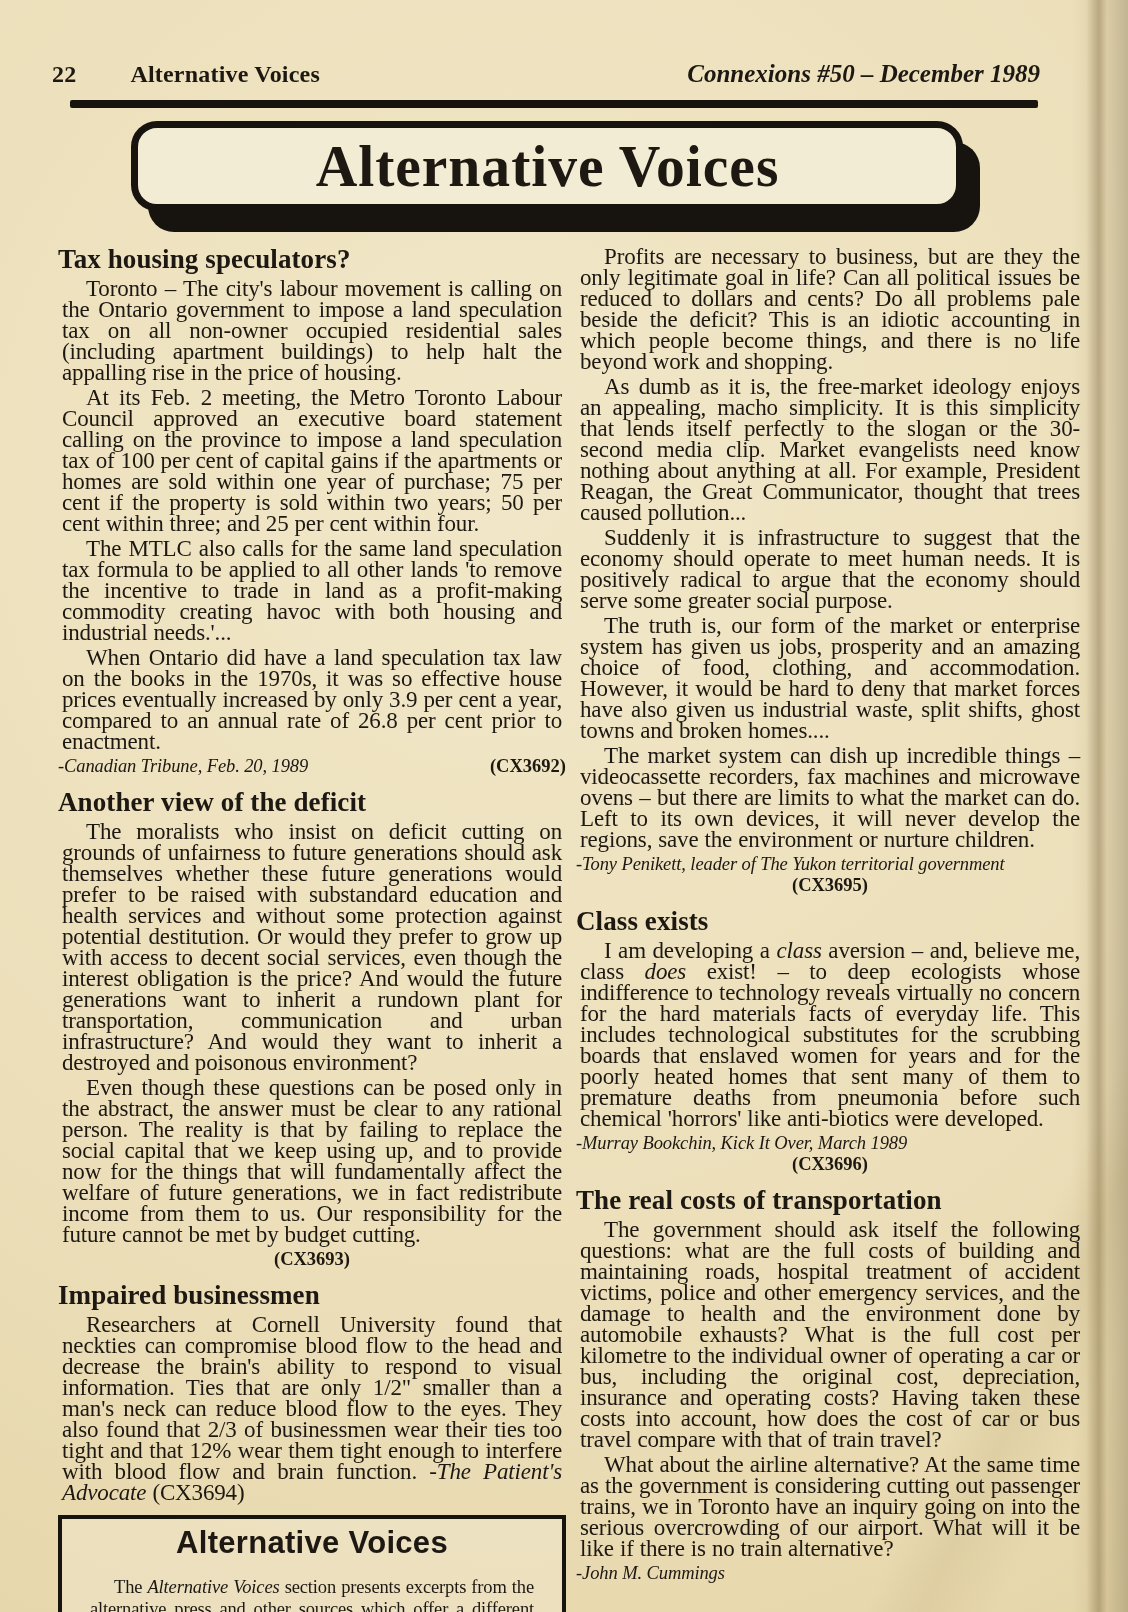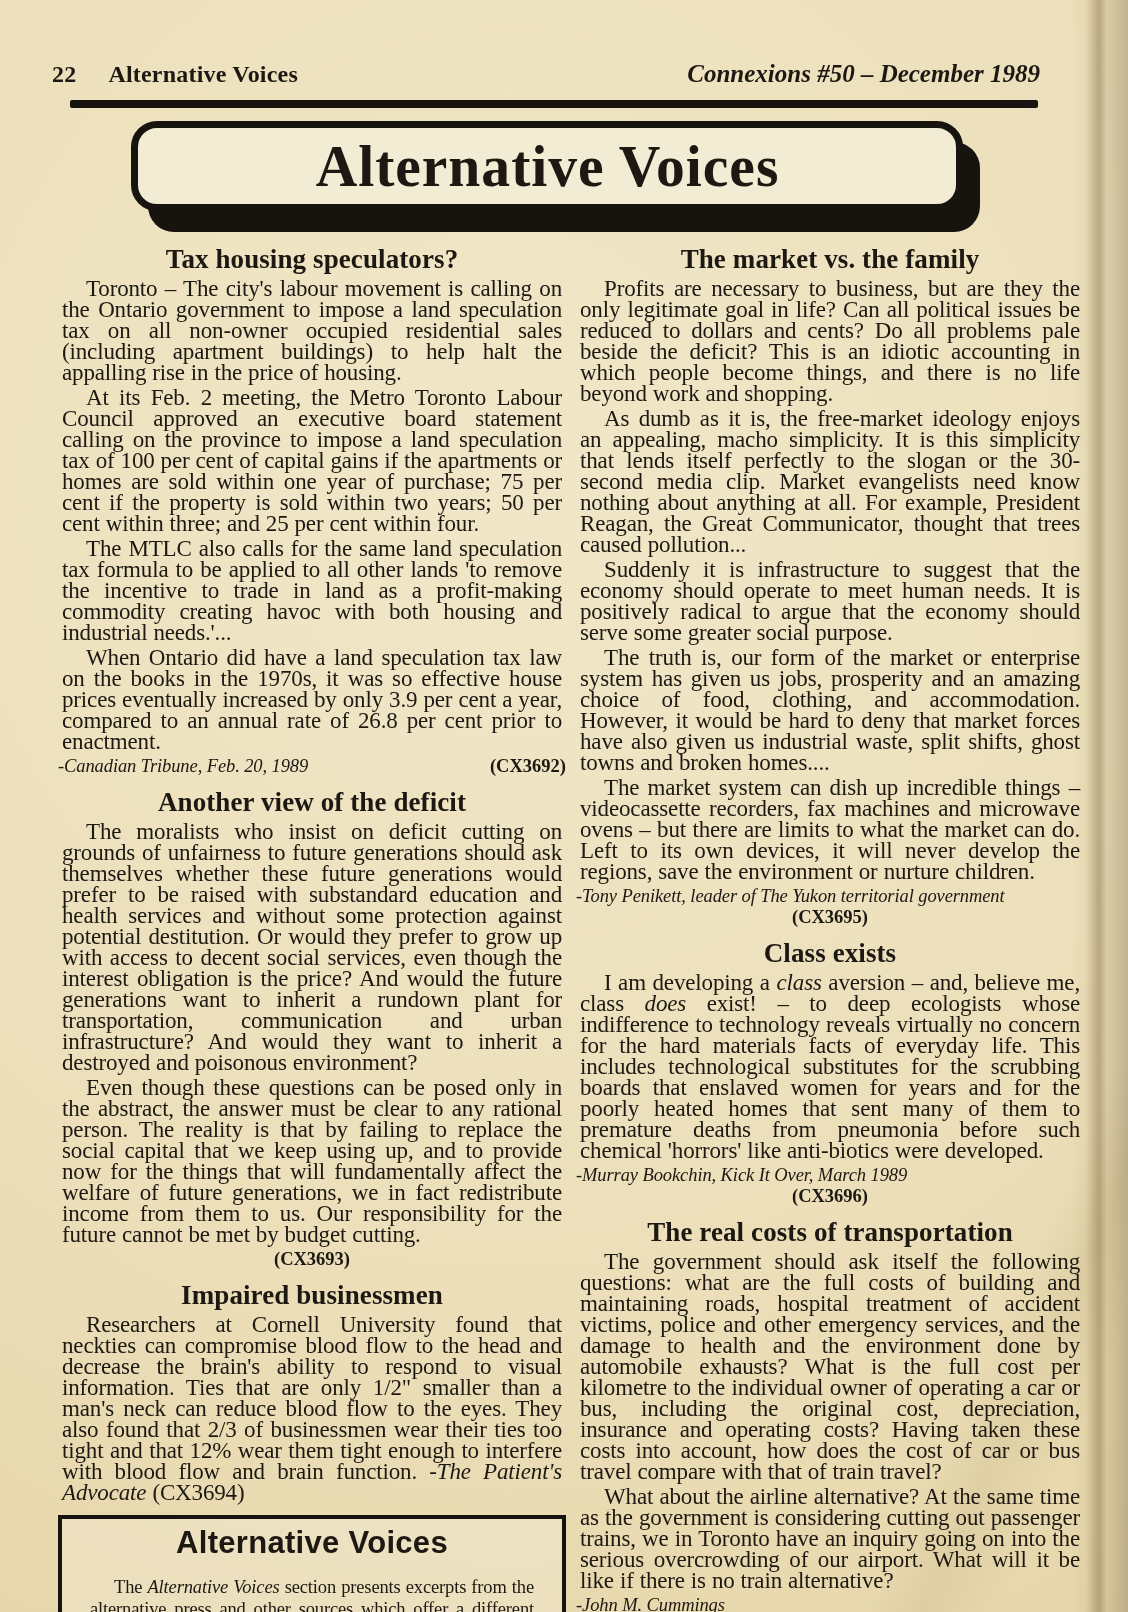--- a/index.html
+++ b/index.html
@@ -10,39 +10,39 @@
     background:
       linear-gradient(115deg, rgba(0,0,0,0) 86%, rgba(140,115,60,.10) 89%, rgba(0,0,0,0) 93%),
       linear-gradient(to right, rgba(0,0,0,0) 1086px, rgba(96,74,36,.30) 1099px, rgba(0,0,0,0) 1107px, rgba(0,0,0,.06) 1128px),
       linear-gradient(to right, rgba(0,0,0,0) 95%, rgba(120,95,45,.14) 98%, rgba(70,52,22,.18) 100%),
       radial-gradient(130% 95% at 45% 30%, #f1e7c8 0%, #ecdfba 50%, #e6d6aa 85%, #e0cf9e 100%);
   }
   .hdr{
     position:absolute;left:52px;top:60px;width:988px;
     display:flex;justify-content:space-between;align-items:baseline;
   }
-  .hdr-left{display:flex;gap:32px;font-weight:bold;font-size:24px;letter-spacing:.2px;}
+  .hdr-left{display:flex;gap:54px;font-weight:bold;font-size:24px;letter-spacing:.2px;}
   .hdr-right{font-weight:bold;font-style:italic;font-size:25px;}
   .rule{position:absolute;left:70px;top:100px;width:968px;height:8px;background:#17130e;border-radius:2px;}
   .banner{
     position:absolute;left:131px;top:121px;width:818px;height:76px;
     border:7px solid #17130e;border-radius:26px;background:#f3ecd5;
     box-shadow:17px 21px 0 0 #17130e, inset 0 0 0 1px #f3ecd5;
     display:flex;align-items:center;justify-content:center;
   }
   .banner-title{
     font-size:60px;font-weight:bold;letter-spacing:1px;
     transform:scaleX(.96);white-space:nowrap;
   }
   .col{position:absolute;top:242px;width:508px;}
   .col-left{left:58px;}
   .col-right{left:576px;}
   .article{margin-bottom:10px;}
   .art-h{
-    font-size:27px;line-height:30px;font-weight:bold;text-align:center;
+    font-size:27px;line-height:30px;font-weight:bold;
     margin:2px 0 3px 0;letter-spacing:.1px;
   }
   .art-p{
     font-size:23px;line-height:21px;text-align:justify;text-indent:24px;
     margin:4px;letter-spacing:-.15px;word-spacing:.4px;hyphens:auto;
   }
   .it{font-style:italic;}
   .bd{font-weight:normal;}
   .attr-row{display:flex;justify-content:space-between;align-items:baseline;font-size:18.5px;line-height:21px;}
   .attr-src{font-style:italic;font-size:18.5px;line-height:21px;letter-spacing:-.1px;}
@@ -99,21 +99,20 @@
       <h2 class="art-h">Impaired businessmen</h2>
       <p class="art-p">Researchers at Cornell University found that neckties can compromise blood flow to the head and decrease the brain's ability to respond to visual information. Ties that are only 1/2" smaller than a man's neck can reduce blood flow to the eyes. They also found that 2/3 of businessmen wear their ties too tight and that 12% wear them tight enough to interfere with blood flow and brain function.  <span class="it">-The Patient's Advocate</span>  <span class="bd">(CX3694)</span></p>
     </section>
     <div class="info-box">
       <h2 class="box-h">Alternative Voices</h2>
       <p class="box-p">The <span class="it">Alternative Voices</span> section presents excerpts from the alternative press and other sources which offer a different perspective from that usually found in the mainstream media. Producers of alternative periodicals and other materials are invited to send copies to Connexions for possible inclusion.</p>
     </div>
   </main>
 <main class="col col-right" id="col-right">
     <section class="article">
-      <h2 class="art-h">The market vs. the family</h2>
       <p class="art-p">Profits are necessary to business, but are they the only legitimate goal in life? Can all political issues be reduced to dollars and cents? Do all problems pale beside the deficit? This is an idiotic accounting in which people become things, and there is no life beyond work and shopping.</p>
       <p class="art-p">As dumb as it is, the free-market ideology enjoys an appealing, macho simplicity. It is this simplicity that lends itself perfectly to the slogan or the 30-second media clip. Market evangelists need know nothing about anything at all. For example, President Reagan, the Great Communicator, thought that trees caused pollution...</p>
       <p class="art-p">Suddenly it is infrastructure to suggest that the economy should operate to meet human needs. It is positively radical to argue that the economy should serve some greater social purpose.</p>
       <p class="art-p">The truth is, our form of the market or enterprise system has given us jobs, prosperity and an amazing choice of food, clothing, and accommodation. However, it would be hard to deny that market forces have also given us industrial waste, split shifts, ghost towns and broken homes....</p>
       <p class="art-p">The market system can dish up incredible things – videocassette recorders, fax machines and microwave ovens – but there are limits to what the market can do. Left to its own devices, it will never develop the regions, save the environment or nurture children.</p>
       <div class="attr-src">-Tony Penikett, leader of The Yukon territorial government</div>
       <div class="attr-code">(CX3695)</div>
     </section>
     <section class="article">
       <h2 class="art-h">Class exists</h2>

